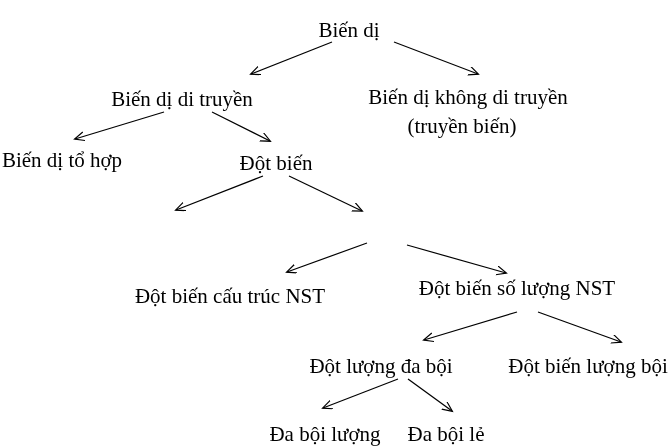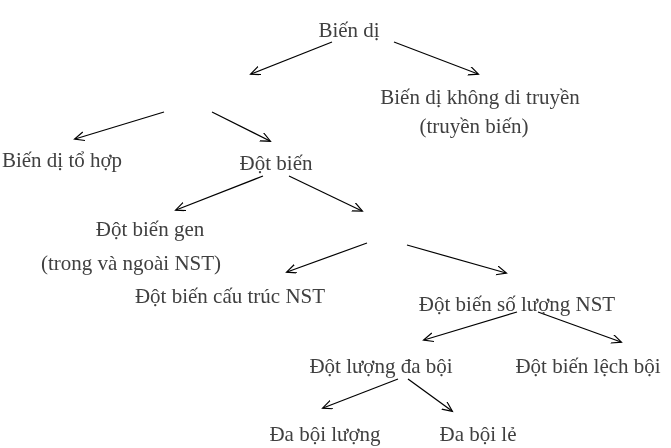--- a/index.html
+++ b/index.html
@@ -6,21 +6,21 @@
     margin: 0;
     padding: 0;
     background: #ffffff;
   }
   .canvas {
     position: relative;
     width: 671px;
     height: 448px;
     background: #ffffff;
     font-family: "Liberation Serif", "DejaVu Serif", serif;
-    color: #404040;
+    color: #000000;
     overflow: hidden;
   }
   .edges {
     position: absolute;
     left: 0;
     top: 0;
   }
   .node {
     position: absolute;
     transform: translateX(-50%);
@@ -62,41 +62,38 @@
     <line x1="367" y1="243" x2="287" y2="272" stroke="#000000" stroke-width="1.2" marker-end="url(#ah)"></line>
     <line x1="407" y1="245" x2="506" y2="273" stroke="#000000" stroke-width="1.2" marker-end="url(#ah)"></line>
     <line x1="517" y1="312" x2="424" y2="340" stroke="#000000" stroke-width="1.2" marker-end="url(#ah)"></line>
     <line x1="538" y1="312" x2="621" y2="342" stroke="#000000" stroke-width="1.2" marker-end="url(#ah)"></line>
     <line x1="398" y1="379" x2="323" y2="408" stroke="#000000" stroke-width="1.2" marker-end="url(#ah)"></line>
     <line x1="408" y1="379" x2="452" y2="411" stroke="#000000" stroke-width="1.2" marker-end="url(#ah)"></line>
   </svg>
 
   <div class="node" style="left:349px; top:18px;">Biến dị</div>
 
+  <div class="node" style="left:182px; top:87px;">Biến dị di truyền</div>
 
-  <div class="node" style="left:468px; top:85px;margin-left:12px;">
+  <div class="node" style="left:468px; top:85px;">
     <span>Biến dị không di truyền</span>
     <span class="sublabel sub-thuongbien">(truyền biến)</span>
   </div>
 
   <div class="node" style="left:62px; top:148px;">Biến dị tổ hợp</div>
 
   <div class="node" style="left:276px; top:151px;">Đột biến</div>
 
-  <div class="node" style="left:150px; top:217px;">
-    <span>Đột biến gen</span>
-    <span class="sublabel sub-trongngoai">(trong và ngoài NST)</span>
-  </div>
 
 
   <div class="node" style="left:230px; top:284px;text-align:center;">Đột biến cấu trúc NST</div>
 
-  <div class="node" style="left:517px; top:292px;text-align:right;">Đột biến số lượng NST</div>
+  <div class="node" style="left:517px; top:276px;text-align:right;">Đột biến số lượng NST</div>
 
   <div class="node" style="left:381px; top:354px;">Đột lượng đa bội</div>
 
-  <div class="node" style="left:588px; top:354px;">Đột biến lệch bội</div>
+  <div class="node" style="left:588px; top:354px;">Đột biến lượng bội</div>
 
   <div class="node" style="left:325px; top:422px;">Đa bội lượng</div>
 
-  <div class="node" style="left:478px; top:422px;font-family:Liberation Serif, serif;">Đa bội lẻ</div>
+  <div class="node" style="left:446px; top:422px;font-family:Liberation Serif, serif;">Đa bội lẻ</div>
 
 </div>
 
 </body></html>

